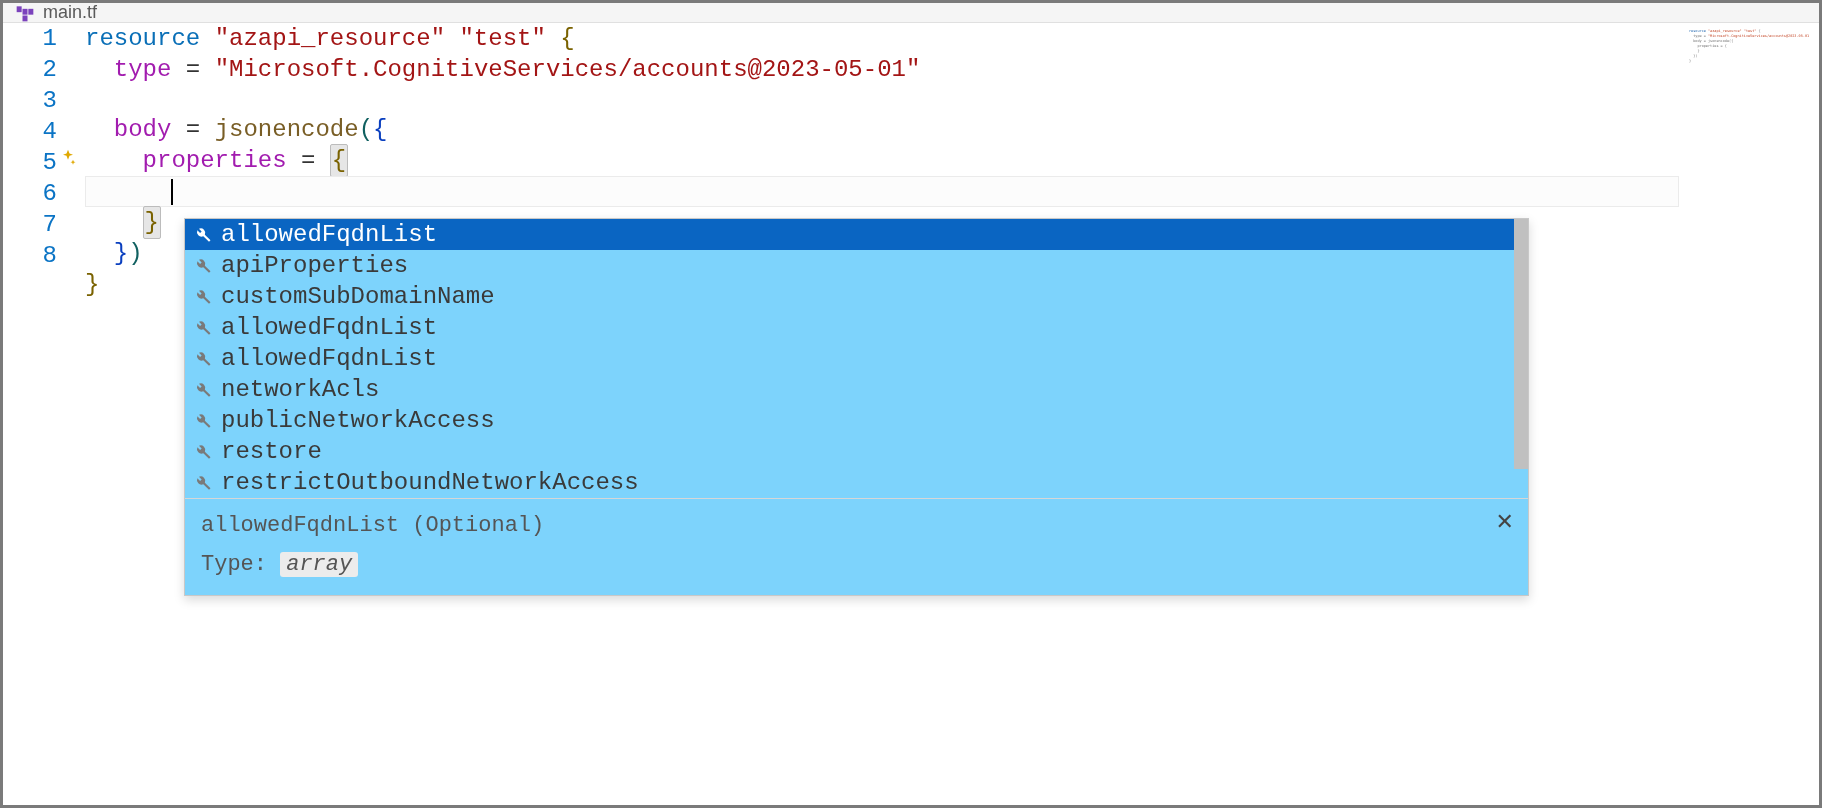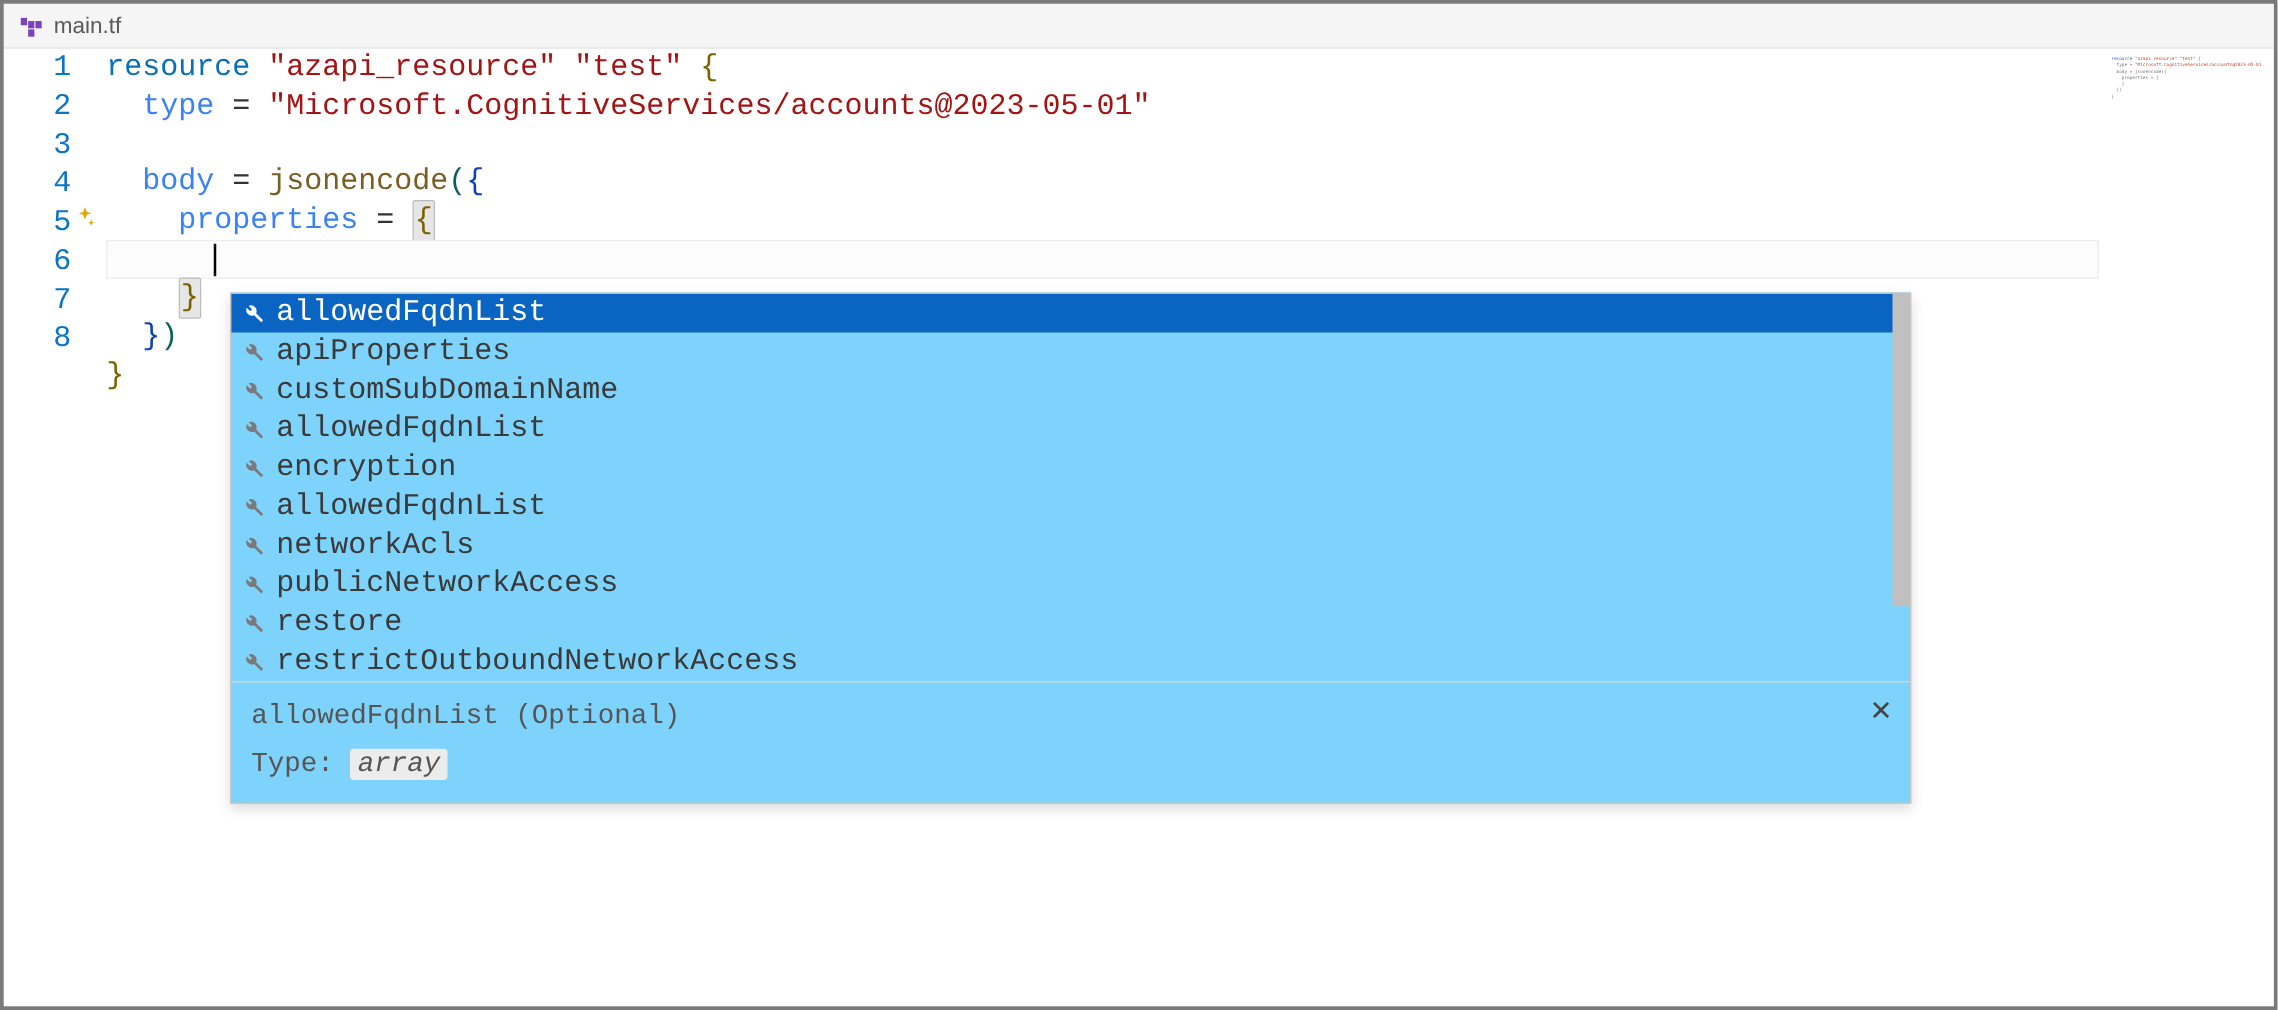--- a/index.html
+++ b/index.html
@@ -12,21 +12,21 @@
   }
   .frame {
     width: 1822px;
     height: 808px;
     border: 3px solid #7a7a7a;
     background: #ffffff;
     position: relative;
     overflow: hidden;
   }
   .tab-bar {
-    height: 36px;
+    height: 20px;
     display: flex;
     align-items: center;
     padding: 0 6px;
     background: #f5f5f5;
     border-bottom: 1px solid #e0e0e0;
     font-family: -apple-system, BlinkMacSystemFont, "Segoe UI", sans-serif;
     font-size: 18px;
     color: #5a5a5a;
   }
   .tab-icon {
@@ -61,21 +61,21 @@
     align-items: center;
     white-space: pre;
   }
   .gutter .line { justify-content: flex-end; }
   .current-line {
     background: #fcfcfc;
     box-shadow: inset 0 0 0 1px #ebebeb;
   }
   .tok-kw   { color: #0a6fb7; }
   .tok-str  { color: #a31515; }
-  .tok-id   { color: #3b82f6; }
+  .tok-id   { color: #a21caf; }
   .tok-fn   { color: #795e26; }
   .tok-brace-blue  { color: #0a3fbf; }
   .tok-brace-gold  { color: #7a6200; }
   .tok-brace-teal  { color: #106060; }
   .brace-match {
     background: #e6e6e6;
     border: 1px solid #bcbcbc;
     border-radius: 2px;
     padding: 0 1px;
   }
@@ -254,28 +254,20 @@
               </svg>
             </span>
             <span>allowedFqdnList</span>
           </div>
           <div class="suggest-item">
             <span class="wrench" style="color: rgb(122, 122, 122);">
               <svg viewBox="0 0 24 24" width="18" height="18">
                 <path fill="currentColor" d="M22 19l-7.5-7.5a6 6 0 00-7.9-7.9l3.6 3.6-2.1 2.1L4.5 5.7a6 6 0 007.9 7.9L20 21l2-2z"></path>
               </svg>
             </span>
-            <span>encryption</span>
-          </div>
-          <div class="suggest-item">
-            <span class="wrench" style="color: rgb(122, 122, 122);">
-              <svg viewBox="0 0 24 24" width="18" height="18">
-                <path fill="currentColor" d="M22 19l-7.5-7.5a6 6 0 00-7.9-7.9l3.6 3.6-2.1 2.1L4.5 5.7a6 6 0 007.9 7.9L20 21l2-2z"></path>
-              </svg>
-            </span>
             <span>allowedFqdnList</span>
           </div>
           <div class="suggest-item">
             <span class="wrench" style="color: rgb(122, 122, 122);">
               <svg viewBox="0 0 24 24" width="18" height="18">
                 <path fill="currentColor" d="M22 19l-7.5-7.5a6 6 0 00-7.9-7.9l3.6 3.6-2.1 2.1L4.5 5.7a6 6 0 007.9 7.9L20 21l2-2z"></path>
               </svg>
             </span>
             <span>networkAcls</span>
           </div>

